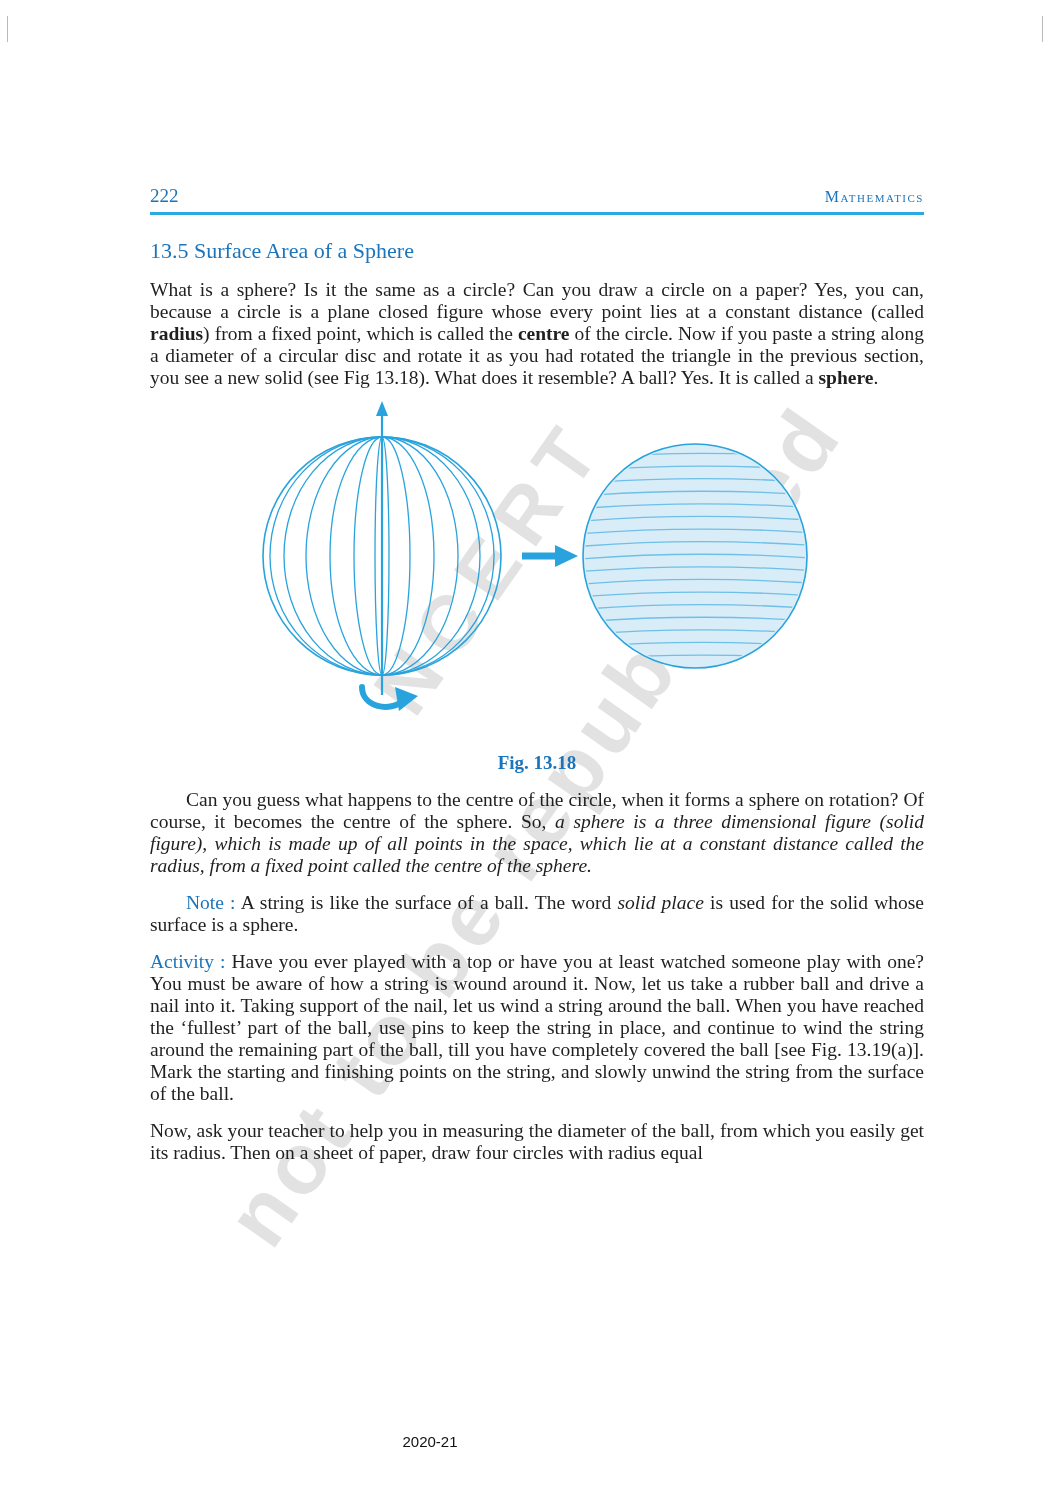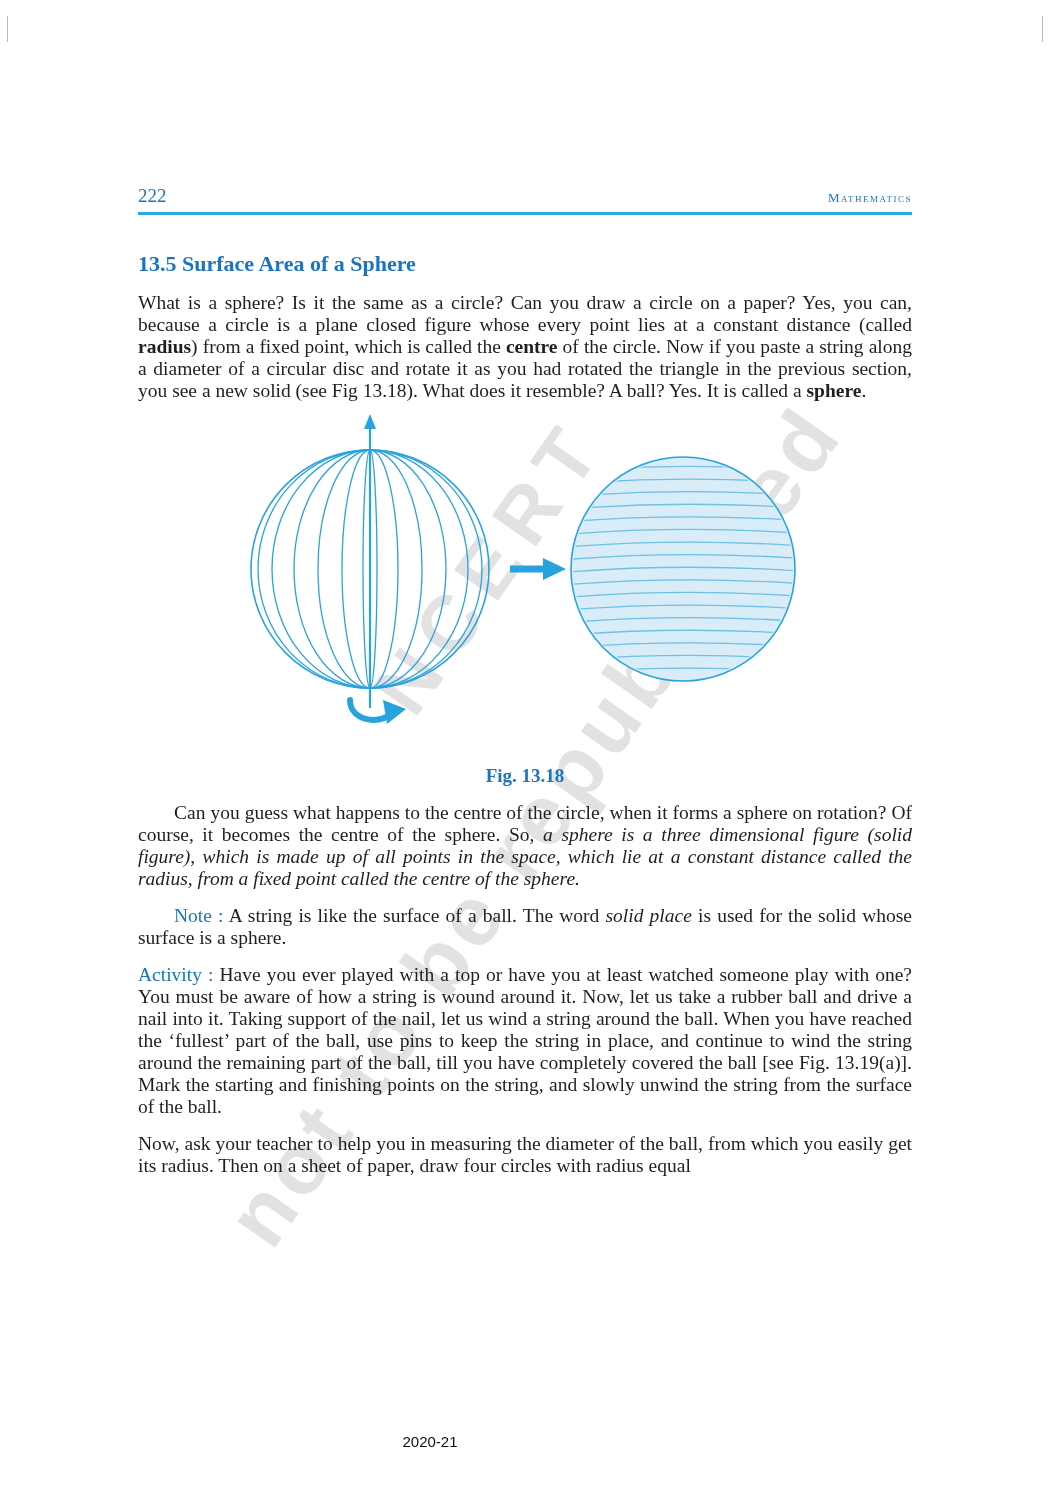--- a/index.html
+++ b/index.html
@@ -40,37 +40,37 @@
     transform-origin:left bottom;
   }
   .wm-line2{
     left:288px;top:1165px;
     font-size:86px;letter-spacing:6px;
     transform:rotate(-55deg);
     transform-origin:left bottom;
   }
 
   .content{
-    position:absolute;left:138px;top:185px;width:774px;z-index:1;
+    position:absolute;left:150px;top:185px;width:774px;z-index:1;
   }
   .header-row{
     display:flex;justify-content:space-between;align-items:baseline;
     color:var(--heading_blue);
   }
   .page-num{font-size:19px;}
   .subject{
     font-variant:small-caps;
-    font-size:13px;letter-spacing:1.5px;
+    font-size:16px;letter-spacing:1.5px;
   }
   .rule{height:3px;background:var(--rule_blue);margin-top:5px;}
 
   .section-heading{
-    margin-top:36px;
+    margin-top:23px;
     color:var(--heading_blue);
-    font-weight:bold;
+    font-weight:normal;
     font-size:22px;
   }
   p.body-para{
     margin-top:15px;
     font-size:19.5px;
     line-height:22px;
     text-align:justify;
   }
   p.indent{text-indent:36px;}
   .blue-bold{color:var(--heading_blue);font-weight:normal;}

